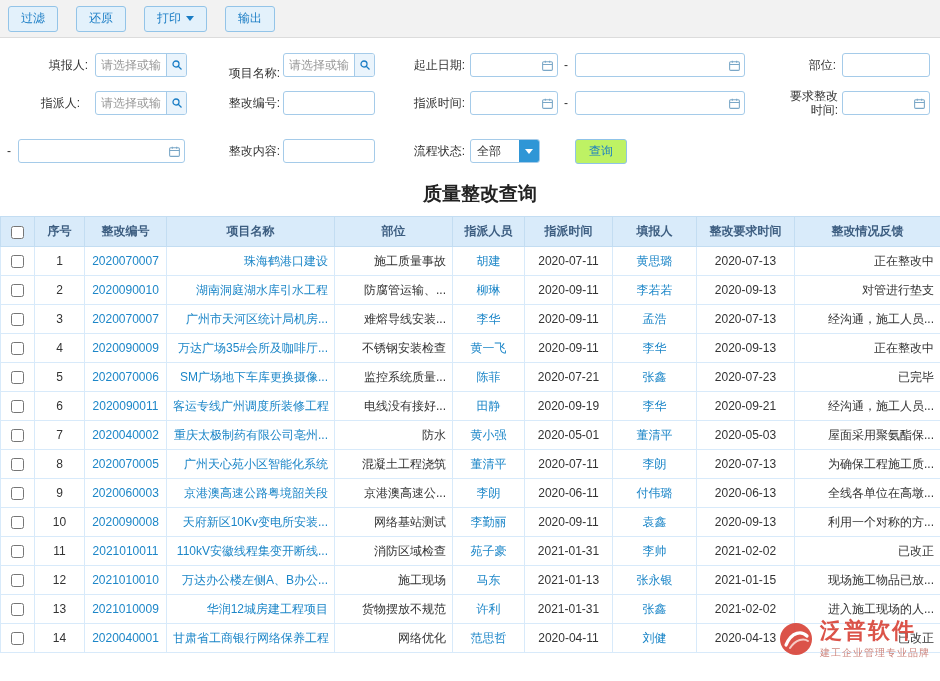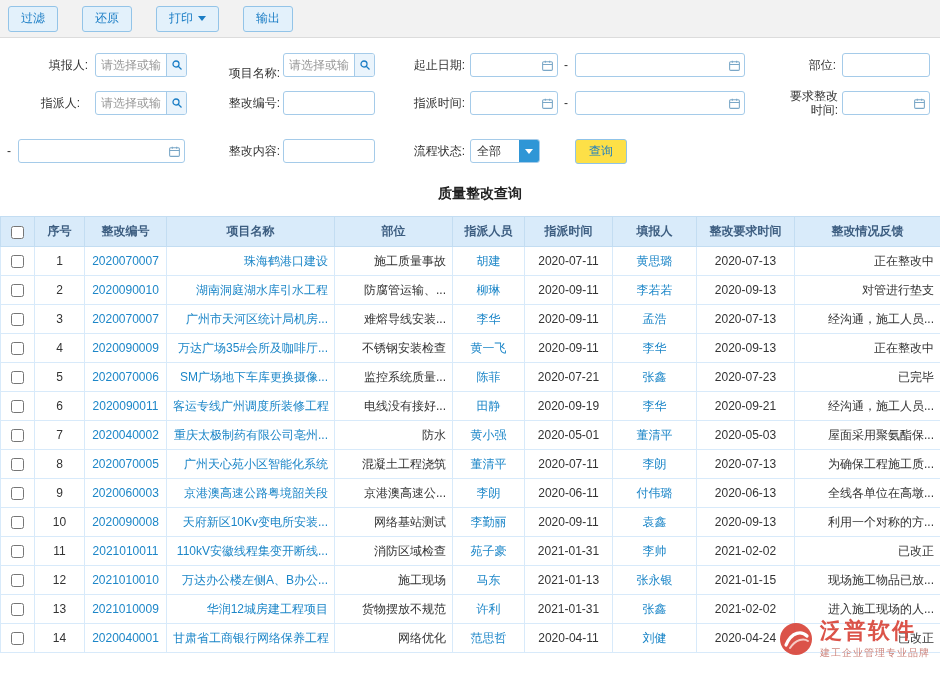--- a/index.html
+++ b/index.html
@@ -2,39 +2,39 @@
 <html><head>
 <meta charset="utf-8">
 <style>
   * { margin:0; padding:0; box-sizing:border-box; }
   html,body { width:940px; height:681px; overflow:hidden; }
   body { font-family:"Liberation Sans","DejaVu Sans",sans-serif; font-size:12px; color:#333; background:#fff; }
   .page { position:relative; width:940px; height:681px; overflow:hidden; background:#fff; }
 
   
   .toolbar { height:38px; background:#f2f2f2; border-bottom:1px solid #dcdcdc; display:flex; align-items:center; padding-left:8px; }
-  .tb-btn { background:#e3f1fb; border:1px solid #93c4e8; color:#1a7dc5; border-radius:3px; height:26px; padding:0 12px; margin-right:24px; font-size:12px; display:inline-flex; align-items:center; gap:5px; cursor:pointer; font-family:Liberation Sans, sans-serif; }
+  .tb-btn { background:#e3f1fb; border:1px solid #93c4e8; color:#1a7dc5; border-radius:3px; height:26px; padding:0 12px; margin-right:18px; font-size:12px; display:inline-flex; align-items:center; gap:5px; cursor:pointer; font-family:Liberation Sans, sans-serif; }
   .caret { width:0; height:0; border-left:4px solid transparent; border-right:4px solid transparent; border-top:5px solid #1a7dc5; display:inline-block; }
 
   
   .filter-panel { position:relative; height:134px; background:#fff; }
   .f-label { position:absolute; font-size:12px; color:#333; text-align:right; line-height:14px; }
   .dash { position:absolute; color:#333; font-size:12px; }
   .inp { position:absolute; height:24px; border:1px solid #a5cbe9; border-radius:3px; background:#fff; display:flex; align-items:center; overflow:hidden; }
   .inp input { border:none; outline:none; flex:1; min-width:0; height:100%; padding:0 5px; font-size:12px; font-family:inherit; color:#333; background:transparent; }
   .inp input::placeholder { color:#999; }
   .icon-btn { width:20px; height:100%; display:flex; align-items:center; justify-content:center; background:#eaf4fc; border-left:1px solid #a5cbe9; cursor:pointer; flex:0 0 20px; }
   .cal { width:20px; height:100%; display:flex; align-items:center; justify-content:center; cursor:pointer; background:transparent; flex:0 0 20px; }
   .dd-btn { width:20px; height:100%; display:flex; align-items:center; justify-content:center; background:#2f96d6; cursor:pointer; flex:0 0 20px; }
   .dd-btn .tri { width:0; height:0; border-left:4px solid transparent; border-right:4px solid transparent; border-top:5px solid #fff; }
   .sel-text { flex:1; padding-left:6px; color:#333; }
-  .q-btn { position:absolute; background:#fde047; border:1px solid #8fc3e8; color:#1a7dc5; border-radius:3px; font-size:12px; height:25px; padding:0 13px; cursor:pointer; font-family:inherit; }
+  .q-btn { position:absolute; background:#bef264; border:1px solid #8fc3e8; color:#1a7dc5; border-radius:3px; font-size:12px; height:25px; padding:0 13px; cursor:pointer; font-family:inherit; }
 
   
-  .page-title { height:44px; display:flex; align-items:center; justify-content:center; font-size:14px; font-weight:bold; color:#222;padding-left:20px; }
+  .page-title { height:44px; display:flex; align-items:center; justify-content:center; font-size:19px; font-weight:bold; color:#222;padding-left:20px; }
 
   
   table { width:940px; border-collapse:collapse; table-layout:fixed; }
   th { background:#d9ebfa; color:#3c5d80; font-weight:bold; border:1px solid #c3ddf2; padding:0 4px; height:30px; font-size:12px; text-align:center; white-space:nowrap; overflow:hidden; }
   td { border:1px solid #d8eafa; padding:0 6px; height:29px; font-size:12px; text-align:center; white-space:nowrap; overflow:hidden; color:#333; background:#fff; }
   td:nth-child(4), td:nth-child(5), td:nth-child(10) { text-align:right; }
   td:nth-child(3), td:nth-child(4) { color:#1c86c8; cursor:pointer; }
   td:nth-child(6), td:nth-child(8) { color:#1c86c8; }
   .cb-cell { text-align:center; }
   input[type="checkbox"] { width:13px; height:13px; margin:0; vertical-align:middle; cursor:pointer; }
@@ -391,21 +391,21 @@
         </tr>
         <tr>
           <td class="cb-cell"><input type="checkbox" style=""></td>
           <td>14</td>
           <td>2020040001</td>
           <td>甘肃省工商银行网络保养工程</td>
           <td>网络优化</td>
           <td>范思哲</td>
           <td>2020-04-11</td>
           <td>刘健</td>
-          <td>2020-04-24</td>
+          <td>2020-04-13</td>
           <td>已改正</td>
         </tr>
       </tbody>
   </table>
 
   <div class="watermark">
     <span>
       <svg width="36" height="36" viewBox="0 0 36 36">
           <circle cx="18" cy="18" r="16" fill="#d9453a"></circle>
           <path d="M8 24 C14 10, 24 10, 29 15" stroke="#fff" stroke-width="3.2" fill="none" stroke-linecap="round"></path>

